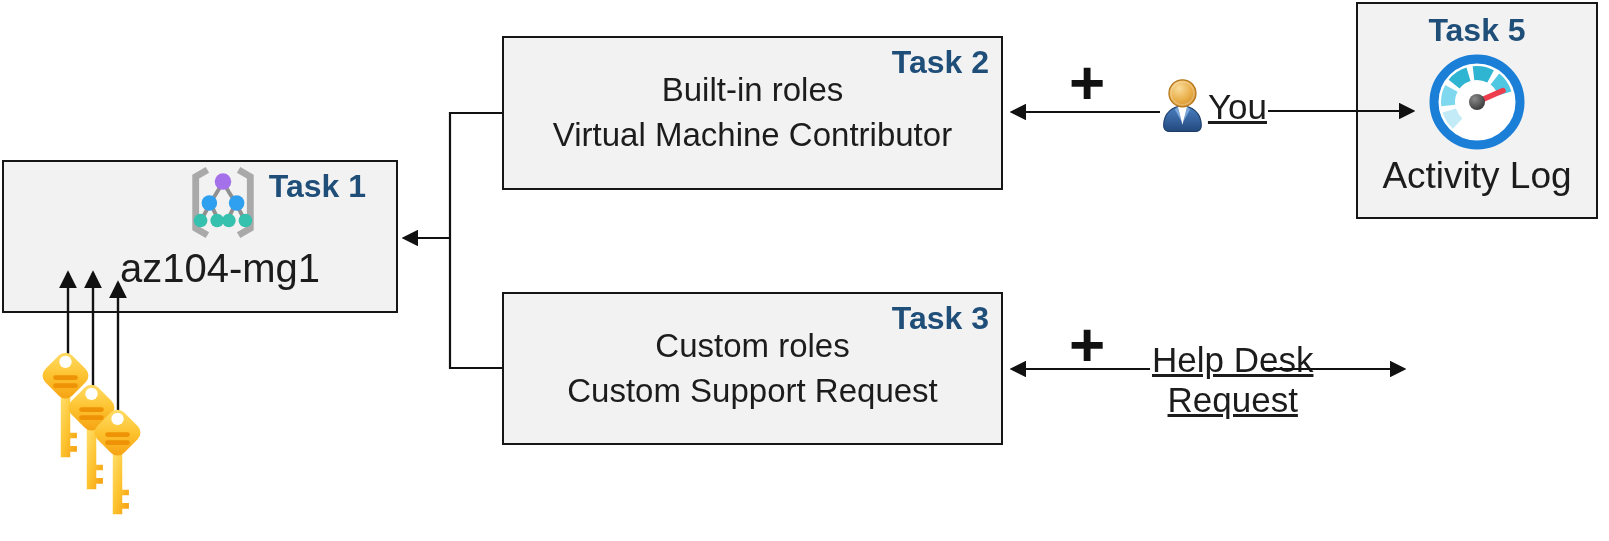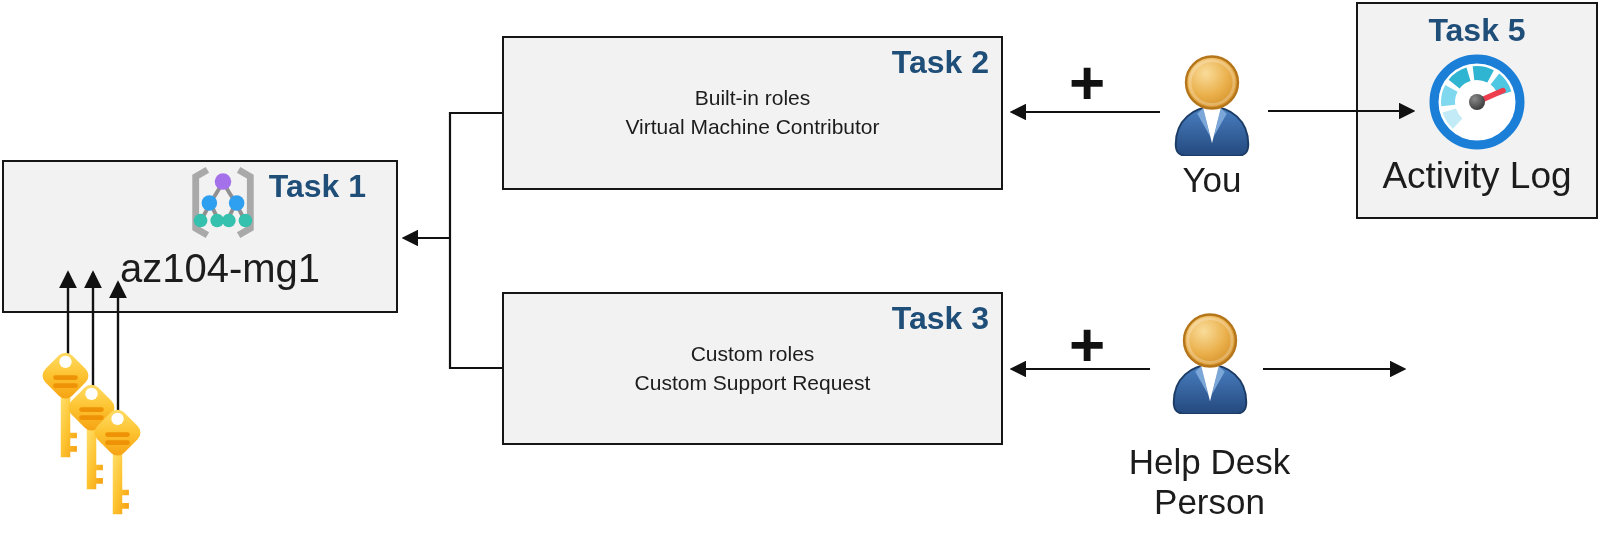--- a/index.html
+++ b/index.html
@@ -8,29 +8,29 @@
   }
   html,body{margin:0;padding:0;background:#ffffff;}
   .canvas{position:relative;width:1609px;height:541px;background:#ffffff;overflow:hidden;
           font-family:"Liberation Sans",sans-serif;color:var(--text);}
   .box{position:absolute;background:var(--box-fill);border:2px solid var(--box-border);
        box-sizing:border-box;z-index:1;}
   .task-label{font-size:32px;font-weight:bold;color:var(--task-label);white-space:nowrap;}
   .task-label.corner{position:absolute;top:6px;right:12px;}
   #task1 .task-label.corner{right:30px;}
   .box-center{display:flex;flex-direction:column;justify-content:center;align-items:center;
-              height:100%;font-size:21px;line-height:1.36;text-align:center;}
+              height:100%;font-size:33px;line-height:1.36;text-align:center;}
   #task1-content{display:flex;flex-direction:column;align-items:center;height:100%;
                  padding-left:46px;box-sizing:border-box;}
   #task1-title{flex:1;text-align:center;font-size:40px;margin-top:4px;padding-right:6px;}
   .stack{display:flex;flex-direction:column;align-items:center;height:100%;box-sizing:border-box;}
   #task5 .stack{padding-top:8px;}
   #task4 .stack{padding-top:22px;}
   .node-title{font-size:37px;white-space:nowrap;}
-  .actor{position:absolute;display:flex;flex-direction:column;align-items:center;z-index:2;}
+  .actor{position:absolute;display:flex;flex-direction:row;align-items:center;z-index:2;text-decoration:underline;}
   .actor-label{font-size:35px;line-height:1.15;text-align:center;white-space:nowrap;margin-top:4px;}
   .plus{position:absolute;width:56px;height:56px;display:flex;align-items:center;justify-content:center;
         font-size:62px;font-weight:900;color:#111;z-index:2;}
   #overlay{position:absolute;left:0;top:0;width:1609px;height:541px;z-index:5;pointer-events:none;}
   .cline{stroke:var(--connector);stroke-width:2.2;fill:none;}
   svg{display:block;}
 </style>
 </head>
 <body>
 
@@ -161,21 +161,21 @@
       </svg>
     <div class="actor-label">You</div>
   </div>
 
   <div class="actor" style="left:1152px;top:312px;width:115px;">
     <svg width="98" height="102">
         <use href="#sym-person"></use>
       </svg>
     <div class="actor-label" style="margin-top:28px;">
       <div>Help Desk</div>
-      <div>Person</div>
+      <div>Request</div>
     </div>
   </div>
 
   <div class="plus" style="left:1059px;top:54px;">+</div>
   <div class="plus" style="left:1059px;top:316px;">+</div>
 
   <svg id="overlay" viewBox="0 0 1609 541">
     <defs>
       <marker id="ah" viewBox="0 0 10 10" refX="8.5" refY="5" markerWidth="7.5" markerHeight="7.5" orient="auto">
         <path d="M0,0 L10,5 L0,10 Z" fill="#111111"></path>

